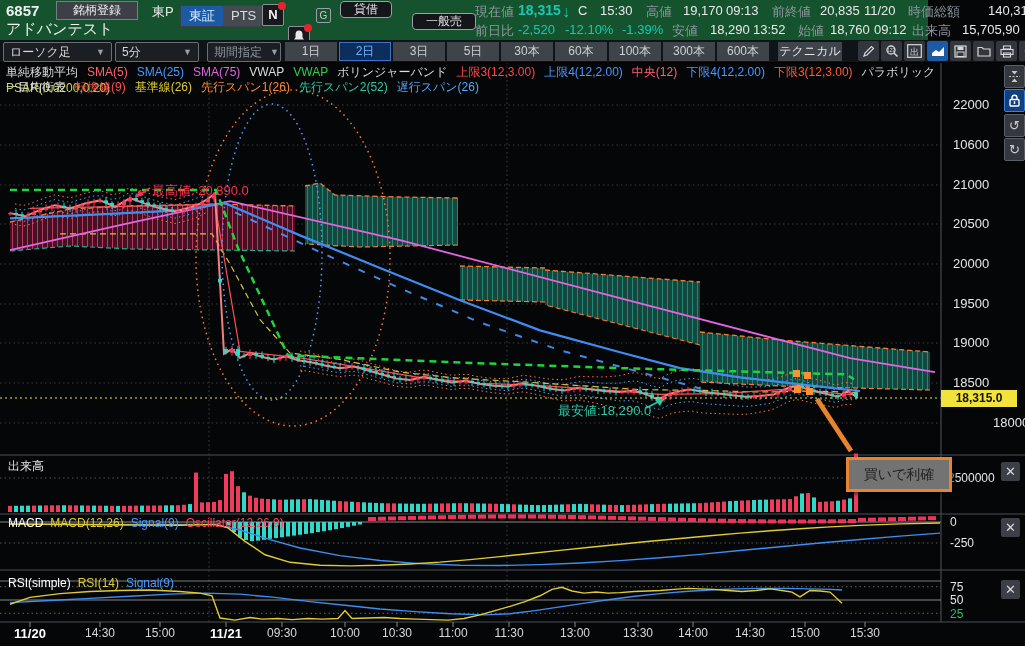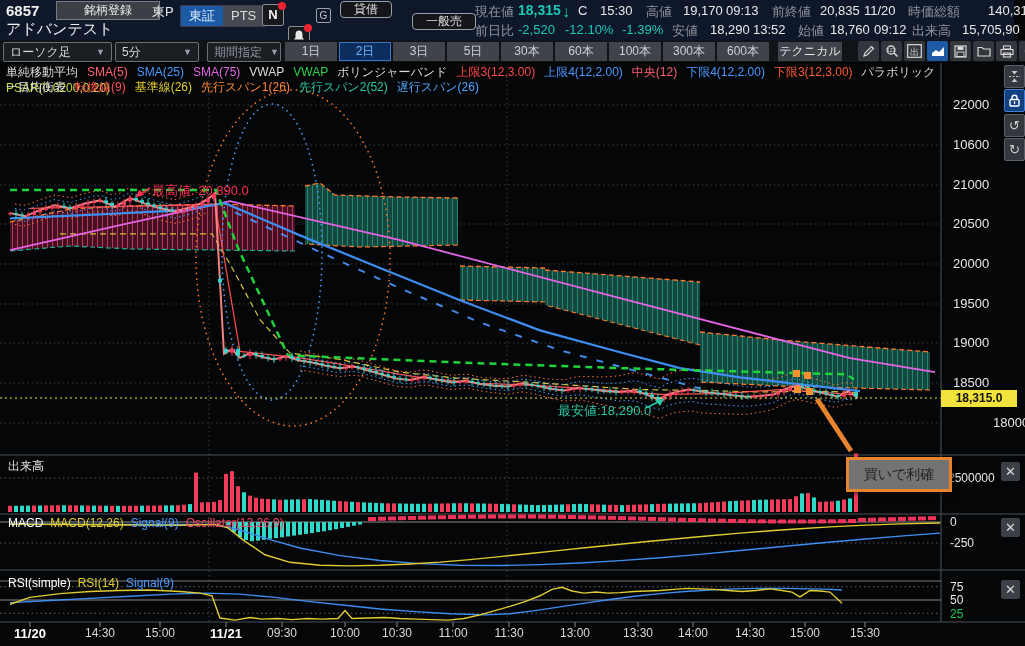--- a/index.html
+++ b/index.html
@@ -1,27 +1,27 @@
 <!DOCTYPE html>
 <html><head>
 <meta charset="utf-8">
 <style>
   html,body{margin:0;padding:0;background:#000;}
   .app{position:relative;width:1025px;height:646px;background:#050608;overflow:hidden;
        font-family:"Liberation Sans","DejaVu Sans",sans-serif;color:#e6e6e6;-webkit-font-smoothing:antialiased;}
-  .hdr{position:absolute;left:0;top:0;width:1014px;height:40px;background:#0f172a;z-index:5;}
+  .hdr{position:absolute;left:0;top:0;width:928px;height:40px;background:#14532d;z-index:5;}
   .tbar{position:absolute;left:0;top:40px;width:1025px;height:22px;background:#101318;z-index:5;border-bottom:1px solid #000;}
   .abs{position:absolute;white-space:nowrap;}
   .lab{color:#8f969e;font-size:13px;}
   .val{color:#e8e8e8;font-size:13px;}
   .teal{color:#1ac8b4;}
   .code{font-size:15px;font-weight:bold;color:#f0f0f0;}
   .btn-outline{border:1px solid #9aa0a8;border-radius:4px;background:#14161a;color:#e0e0e0;
      font-size:12px;padding:0 13px;height:15px;line-height:15px;display:inline-block;}
-  .btn-gray{background:#3c4046;border:1px solid #787d84;color:#e8e8e8;font-size:12px;height:17px;line-height:17px;padding:0 27px;display:inline-block;}
+  .btn-gray{background:#3c4046;border:1px solid #787d84;color:#e8e8e8;font-size:12px;height:17px;line-height:17px;padding:0 16px;display:inline-block;}
   .toggle-wrap{background:#3c4046;display:flex;padding:1px;height:20px;}
   .tg{font-size:13px;padding:0 8px;line-height:20px;}
   .tg.on{background:#1c5aa6;color:#d6e9ff;}
   .tg.off{background:#454a50;color:#dcdcdc;}
   .badge-box{width:20px;height:20px;background:#17191d;border:1px solid #8a8f96;border-radius:2px;position:relative;
      color:#f2f2f2;font-weight:bold;text-align:center;line-height:20px;font-size:13px;}
   .reddot{position:absolute;right:-3px;top:-3px;width:8px;height:8px;border-radius:50%;background:#e8232e;}
   .gbox{width:13px;height:13px;border:1px solid #9aa0a8;color:#c8c8c8;font-size:10px;line-height:13px;text-align:center;border-radius:2px;}
   .dd{background:#1b1e23;border:1px solid #6a6f76;height:18px;line-height:18px;font-size:12px;color:#d8d8d8;
       padding:0 6px;display:flex;align-items:center;justify-content:space-between;border-radius:2px;}

